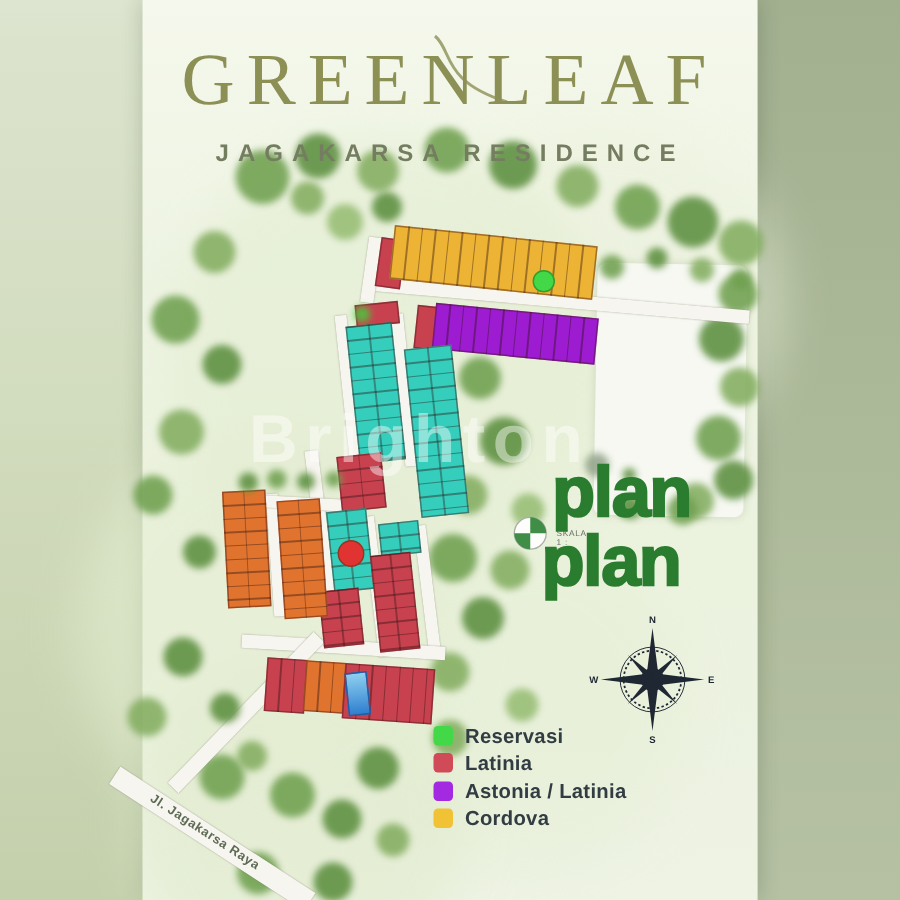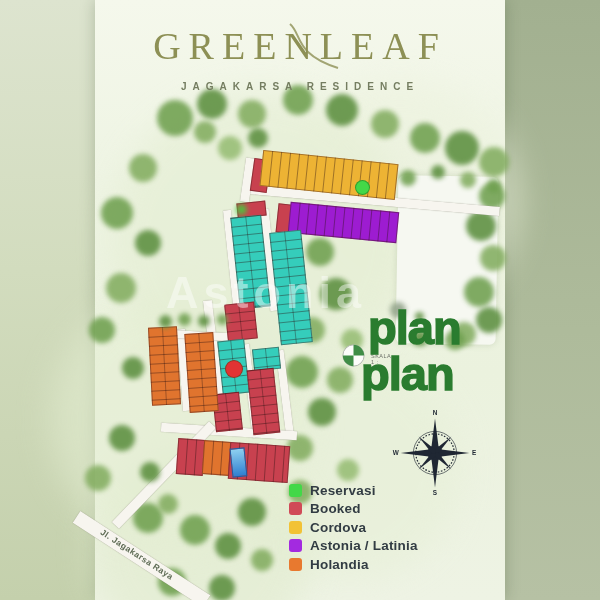--- a/index.html
+++ b/index.html
@@ -8,23 +8,23 @@
   
   .band{position:absolute;top:0;height:600px;z-index:0;}
   .band-left{left:0;width:96px;background:linear-gradient(180deg,#dde4cf 0%,#d2dcbe 45%,#c4d0ac 100%);}
   .band-right{left:504px;width:96px;background:linear-gradient(180deg,#a2b090 0%,#aebb9b 55%,#b6c1a4 100%);}
   
   .flyer{position:absolute;left:95px;top:0;width:410px;height:600px;z-index:1;
          background:linear-gradient(180deg,#f5f8ec 0%,#eef4e3 30%,#ebf2de 62%,#eef3e4 100%);
          box-shadow:0 0 14px rgba(40,60,30,.25);}
   
   .hdr{position:absolute;left:95px;top:24px;width:410px;text-align:center;z-index:9;}
-  .brand{font-family:"Liberation Serif",serif;font-size:38px;letter-spacing:8px;
+  .brand{font-family:"Liberation Serif",serif;font-size:49px;letter-spacing:8px;
          color:#8d9055;font-weight:400;}
-  .subtitle{margin-top:13px;font-size:10px;letter-spacing:6px;color:#747d60;font-weight:bold;}
+  .subtitle{margin-top:13px;font-size:16px;letter-spacing:6px;color:#747d60;font-weight:bold;}
   .swash{position:absolute;left:276px;top:20px;z-index:10;}
   
   .abs{position:absolute;}
   .wash{position:absolute;border-radius:50%;filter:blur(16px);opacity:.55;z-index:2;}
   .openarea{position:absolute;left:397px;top:176px;width:100px;height:168px;
             background:#f6f8f1;border-radius:6px;transform:rotate(1deg);z-index:2;
             box-shadow:0 0 6px rgba(120,140,100,.25);}
   .blob{position:absolute;border-radius:50%;filter:blur(2.5px);z-index:3;}
   .blob.ov{z-index:7;}
   .road{position:absolute;background:var(--road-white);z-index:4;
@@ -177,21 +177,21 @@
       <div class="blob ov" style="left: 390px; top: 302px; width: 16px; height: 16px; background: rgb(147, 164, 139); opacity: 0.88;"></div>
       <div class="blob ov" style="left: 414.5px; top: 311.5px; width: 9px; height: 9px; background: rgb(92, 143, 63); opacity: 0.88;"></div>
       <div class="blob ov" style="left: 445px; top: 330px; width: 20px; height: 20px; background: rgb(111, 160, 79); opacity: 0.88;"></div>
       <div class="blob ov" style="left: 412px; top: 330px; width: 16px; height: 16px; background: rgb(92, 143, 63); opacity: 0.88;"></div>
       <div class="blob ov" style="left: 400px; top: 170px; width: 16px; height: 16px; background: rgb(111, 160, 79); opacity: 0.88;"></div>
       <div class="blob ov" style="left: 431px; top: 165px; width: 14px; height: 14px; background: rgb(92, 143, 63); opacity: 0.88;"></div>
       <div class="blob ov" style="left: 460px; top: 172px; width: 16px; height: 16px; background: rgb(131, 173, 96); opacity: 0.88;"></div>
       <div class="blob ov" style="left: 487px; top: 179px; width: 14px; height: 14px; background: rgb(111, 160, 79); opacity: 0.88;"></div>
     </div>
 
-  <div class="wm">Astonia</div>
+  <div class="wm">Brighton</div>
 
   <div class="titleblock">
     <svg class="scalebadge" width="23" height="23" viewBox="0 0 40 40">
       <circle cx="20" cy="20" r="18.5" fill="#fdfdfb" stroke="#a9aea6" stroke-width="1.5"></circle>
       <path d="M20 20 L20 1.5 A18.5 18.5 0 0 1 38.5 20 Z" fill="#3f8d46"></path>
       <path d="M20 20 L20 38.5 A18.5 18.5 0 0 1 1.5 20 Z" fill="#3f8d46"></path>
     </svg>
     <div class="scaletext">SKALA 1 : 300</div>
     <div class="tword tw1">plan</div>
     <div class="tword tw2">plan</div>
@@ -223,29 +223,25 @@
     </g>
   </svg>
 
   <div class="legend">
       <div class="leg-row">
         <div class="leg-sw" style="background: rgb(67, 216, 72);"></div>
         <div class="leg-lb">Reservasi</div>
       </div>
       <div class="leg-row">
         <div class="leg-sw" style="background: rgb(208, 74, 87);"></div>
-        <div class="leg-lb">Booked</div>
+        <div class="leg-lb">Latinia</div>
+      </div>
+      <div class="leg-row">
+        <div class="leg-sw" style="background: rgb(163, 42, 224);"></div>
+        <div class="leg-lb">Astonia / Latinia</div>
       </div>
       <div class="leg-row">
         <div class="leg-sw" style="background: rgb(242, 194, 53);"></div>
         <div class="leg-lb">Cordova</div>
       </div>
-      <div class="leg-row">
-        <div class="leg-sw" style="background: rgb(163, 42, 224);"></div>
-        <div class="leg-lb">Astonia / Latinia</div>
-      </div>
-      <div class="leg-row">
-        <div class="leg-sw" style="background: rgb(232, 121, 47);"></div>
-        <div class="leg-lb">Holandia</div>
-      </div>
     </div>
 
 </div>
 
 </body></html>

